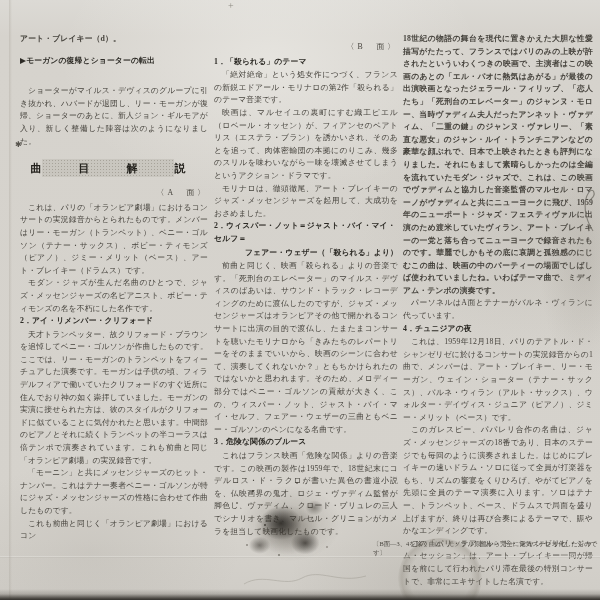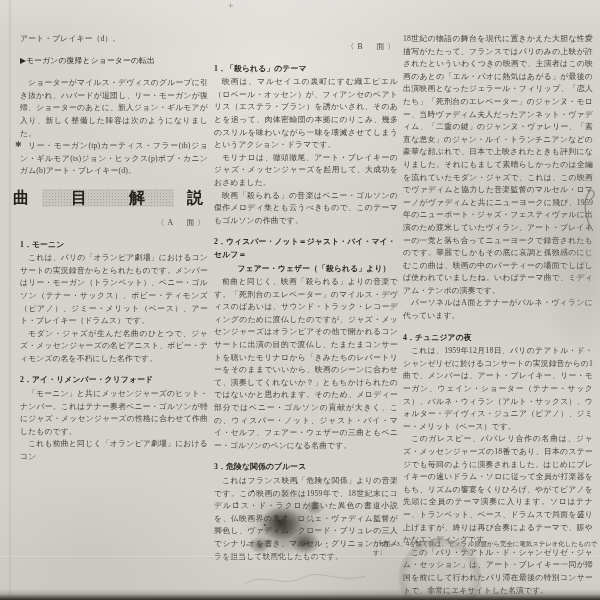--- a/index.html
+++ b/index.html
@@ -12,32 +12,32 @@
       radial-gradient(ellipse 300px 200px at 45% 10%, rgba(245,244,240,0.5), rgba(245,244,240,0) 70%),
       radial-gradient(ellipse 180px 140px at 70% 97%, rgba(130,125,115,0.18), rgba(130,125,115,0) 72%),
       linear-gradient(to bottom, #dcdad5 0%, #d6d3cd 6%, #d5d2cc 90%, #cfccc6 100%);
     font-family:"Liberation Serif","DejaVu Serif",serif;
     color:#45423c;
   }
   .page{position:absolute;inset:0;}
   .col{position:absolute;top:33px;text-align:justify;font-size:7.8px;line-height:12.6px;letter-spacing:0.15px;}
   .col p{margin:0;}
   p.para{text-indent:8px;}
-  p.cont{text-indent:0;}
-  p.head{font-weight:normal;color:#2d2b26;margin-top:9px;margin-bottom:10px;text-indent:0;}
-  p.song{font-weight:bold;color:#2d2b26;margin-top:9px;margin-bottom:1px;text-indent:0;text-align:left;font-family:Liberation Serif, serif;}
-  p.song-cont{font-weight:bold;color:#2d2b26;margin:0 0 1px 0;padding-left:16px;text-indent:0;text-align:center;}
+  p.cont{text-indent:0;font-weight:bold;}
+  p.head{font-weight:bold;color:#2d2b26;margin-top:9px;margin-bottom:18px;text-indent:0;}
+  p.song{font-weight:bold;color:#2d2b26;margin-bottom:1px;text-indent:0;text-align:left;font-family:Liberation Serif, serif;}
+  p.song-cont{font-weight:bold;color:#2d2b26;margin:0 0 1px 0;padding-left:16px;text-indent:0;text-align:right;}
   p.side{margin-top:8px;margin-bottom:2px;letter-spacing:3px;text-indent:0;text-align:right;}
   .hbox{
     width:132px;height:18px;margin:11px 0 10px 22px;
     background-color:#c9c6bf;
     background-image:radial-gradient(circle,#a7a39a 22%, rgba(167,163,154,0) 26%);
     background-size:3px 3px;
     display:flex;align-items:center;justify-content:center;
-    font-weight:bold;font-size:16px;color:#24221d;
+    font-weight:bold;font-size:11px;color:#24221d;
     letter-spacing:13px;text-indent:13px;white-space:nowrap;
   }
   .footnote{position:absolute;left:373px;top:540px;font-size:6.4px;letter-spacing:0;color:#4a4741;}
   
   .blot{
     position:absolute;left:214px;top:466px;width:152px;height:110px;pointer-events:none;
     background-image:
       radial-gradient(ellipse 30px 24px at 44% 52%, rgba(33,31,27,0.82), rgba(33,31,27,0) 70%),
       radial-gradient(ellipse 20px 16px at 60% 70%, rgba(40,37,32,0.72), rgba(40,37,32,0) 72%),
       radial-gradient(ellipse 15px 12px at 30% 72%, rgba(47,43,37,0.55), rgba(47,43,37,0) 72%),
@@ -69,37 +69,36 @@
 </style>
 </head>
 <body>
 
 <div class="page">
 
   <div class="col" style="left:20px;width:188px;">
     <p class="cont">アート・ブレイキー（d）。</p>
     <p class="head">▶モーガンの復帰とショーターの転出</p>
     <p class="para">ショーターがマイルス・デヴィスのグループに引き抜かれ、ハバードが退団し、リー・モーガンが復帰、ショーターのあとに、新人ジョン・ギルモアが入り、新しく整備した陣容は次のようになりました。</p>
-    <p class="para">リー・モーガン(tp)カーティス・フラー(tb)ジョン・ギルモア(ts)ジョン・ヒックス(p)ボブ・カニンガム(b)アート・ブレイキー(d)。</p>
     <div class="hbox">曲　目　解　説</div>
     <p class="side">〈A　面〉</p>
-    <p class="song">1．モーニン</p>
     <p class="para">これは、パリの「オランピア劇場」におけるコンサートの実況録音からとられたものです。メンバーはリー・モーガン（トランペット）、ベニー・ゴルソン（テナー・サックス）、ボビー・ティモンズ（ピアノ）、ジミー・メリット（ベース）、アート・ブレイキー（ドラムス）です。</p>
     <p class="para">モダン・ジャズが生んだ名曲のひとつで、ジャズ・メッセンジャーズの名ピアニスト、ボビー・ティモンズの名を不朽にした名作です。</p>
     <p class="song">2．アイ・リメンバー・クリフォード</p>
+    <p class="para">天才トランペッター、故クリフォード・ブラウンを追悼してベニー・ゴルソンが作曲したものです。ここでは、リー・モーガンのトランペットをフィーチュアした演奏です。モーガンは子供の頃、フィラデルフィアで働いていたクリフォードのすぐ近所に住んでおり神の如く崇拝していました。モーガンの実演に接せられた方は、彼のスタイルがクリフォードに似ていることに気付かれたと思います。中間部のピアノとそれに続くトランペットの半コーラスは倍テンポで演奏されています。これも前曲と同じ「オランピア劇場」の実況録音です。</p>
     <p class="para">「モーニン」と共にメッセンジャーズのヒット・ナンバー。これはテナー奏者ベニー・ゴルソンが特にジャズ・メッセンジャーズの性格に合わせて作曲したものです。</p>
     <p class="para">これも前曲と同じく「オランピア劇場」におけるコン</p>
   </div>
 
   <div class="col" style="left:214px;width:184px;">
     <p class="side">〈B　面〉</p>
     <p class="song">1．「殺られる」のテーマ</p>
+    <p class="para">「絶対絶命」という処女作につづく、フランスの新鋭エドアール・モリナロの第2作「殺られる」のテーマ音楽です。</p>
     <p class="para">映画は、マルセイユの裏町にすむ織工ピエル（ロベール・オッセン）が、フィアンセのベアトリス（エステラ・ブラン）を誘かいされ、そのあとを追って、肉体密輸団の本拠にのりこみ、幾多のスリルを味わいながら一味を壊滅させてしまうというアクション・ドラマです。</p>
     <p class="para">モリナロは、徹頭徹尾、アート・ブレイキーのジャズ・メッセンジャーズを起用して、大成功をおさめました。</p>
-    <p class="para">映画「殺られる」の音楽はベニー・ゴルソンの傑作メロディ集とも云うべきもので、このテーマもゴルソンの作曲です。</p>
     <p class="song">2．ウィスパー・ノット＝ジャスト・バイ・マイ・セルフ＝</p>
     <p class="song-cont">フェアー・ウェザー（「殺られる」より）</p>
     <p class="para">前曲と同じく、映画「殺られる」よりの音楽です。「死刑台のエレベーター」のマイルス・デヴィスのばあいは、サウンド・トラック・レコーディングのために渡仏したのですが、ジャズ・メッセンジャーズはオランピアその他で開かれるコンサートに出演の目的で渡仏し、たまたまコンサートを聴いたモリナロから「きみたちのレパートリーをそのままでいいから、映画のシーンに合わせて、演奏してくれないか？」ともちかけられたのではないかと思われます。そのため、メロディー部分ではベニー・ゴルソンの貢献が大きく、この、ウィスパー・ノット、ジャスト・バイ・マイ・セルフ、フェアー・ウェザーの三曲ともベニー・ゴルソンのペンになる名曲です。</p>
     <p class="song">3．危険な関係のブルース</p>
     <p class="para">これはフランス映画「危険な関係」よりの音楽です。この映画の製作は1959年で、18世紀末にコデルロス・ド・ラクロが書いた異色の書道小説を、仏映画界の鬼才、ロジェ・ヴァディム監督が脚色し、ヴァディム、クロード・ブリュレの三人でシナリオを書き、マルセル・グリニョンがカメラを担当して映画化したものです。</p>
   </div>
 
   <div class="col" style="left:403px;width:190px;">
     <p class="cont">18世紀の物語の舞台を現代に置きかえた大胆な性愛描写がたたって、フランスではパリのみの上映が許されたといういわくつきの映画で、主演者はこの映画のあとの「エル・パオに熱気はあがる」が最後の出演映画となったジェラール・フィリップ、「恋人たち」「死刑台のエレベーター」のジャンヌ・モロー、当時ヴァディム夫人だったアンネット・ヴァディム、「二重の鍵」のジャンヌ・ヴァレリー、「素直な悪女」のジャン・ルイ・トランチニアンなどの豪華な顔ぶれで、日本で上映されたときも評判になりました。それにもまして素晴らしかったのは全編を流れていたモダン・ジャズで、これは、この映画でヴァディムと協力した音楽監督のマルセル・ロマーノがヴァディムと共にニューヨークに飛び、1959年のニューポート・ジャズ・フェスティヴァルに出演のため渡米していたヴィラン、アート・ブレイキーの一党と落ち合ってニューヨークで録音されたものです。華麗でしかもその底に哀調と孤独感のにじむこの曲は、映画の中のパーティーの場面でしばしば使われていましたね。いわばテーマ曲で、ミディアム・テンポの演奏です。</p>
     <p class="para">パーソネルはA面とテナーがバルネ・ヴィランに代っています。</p>

